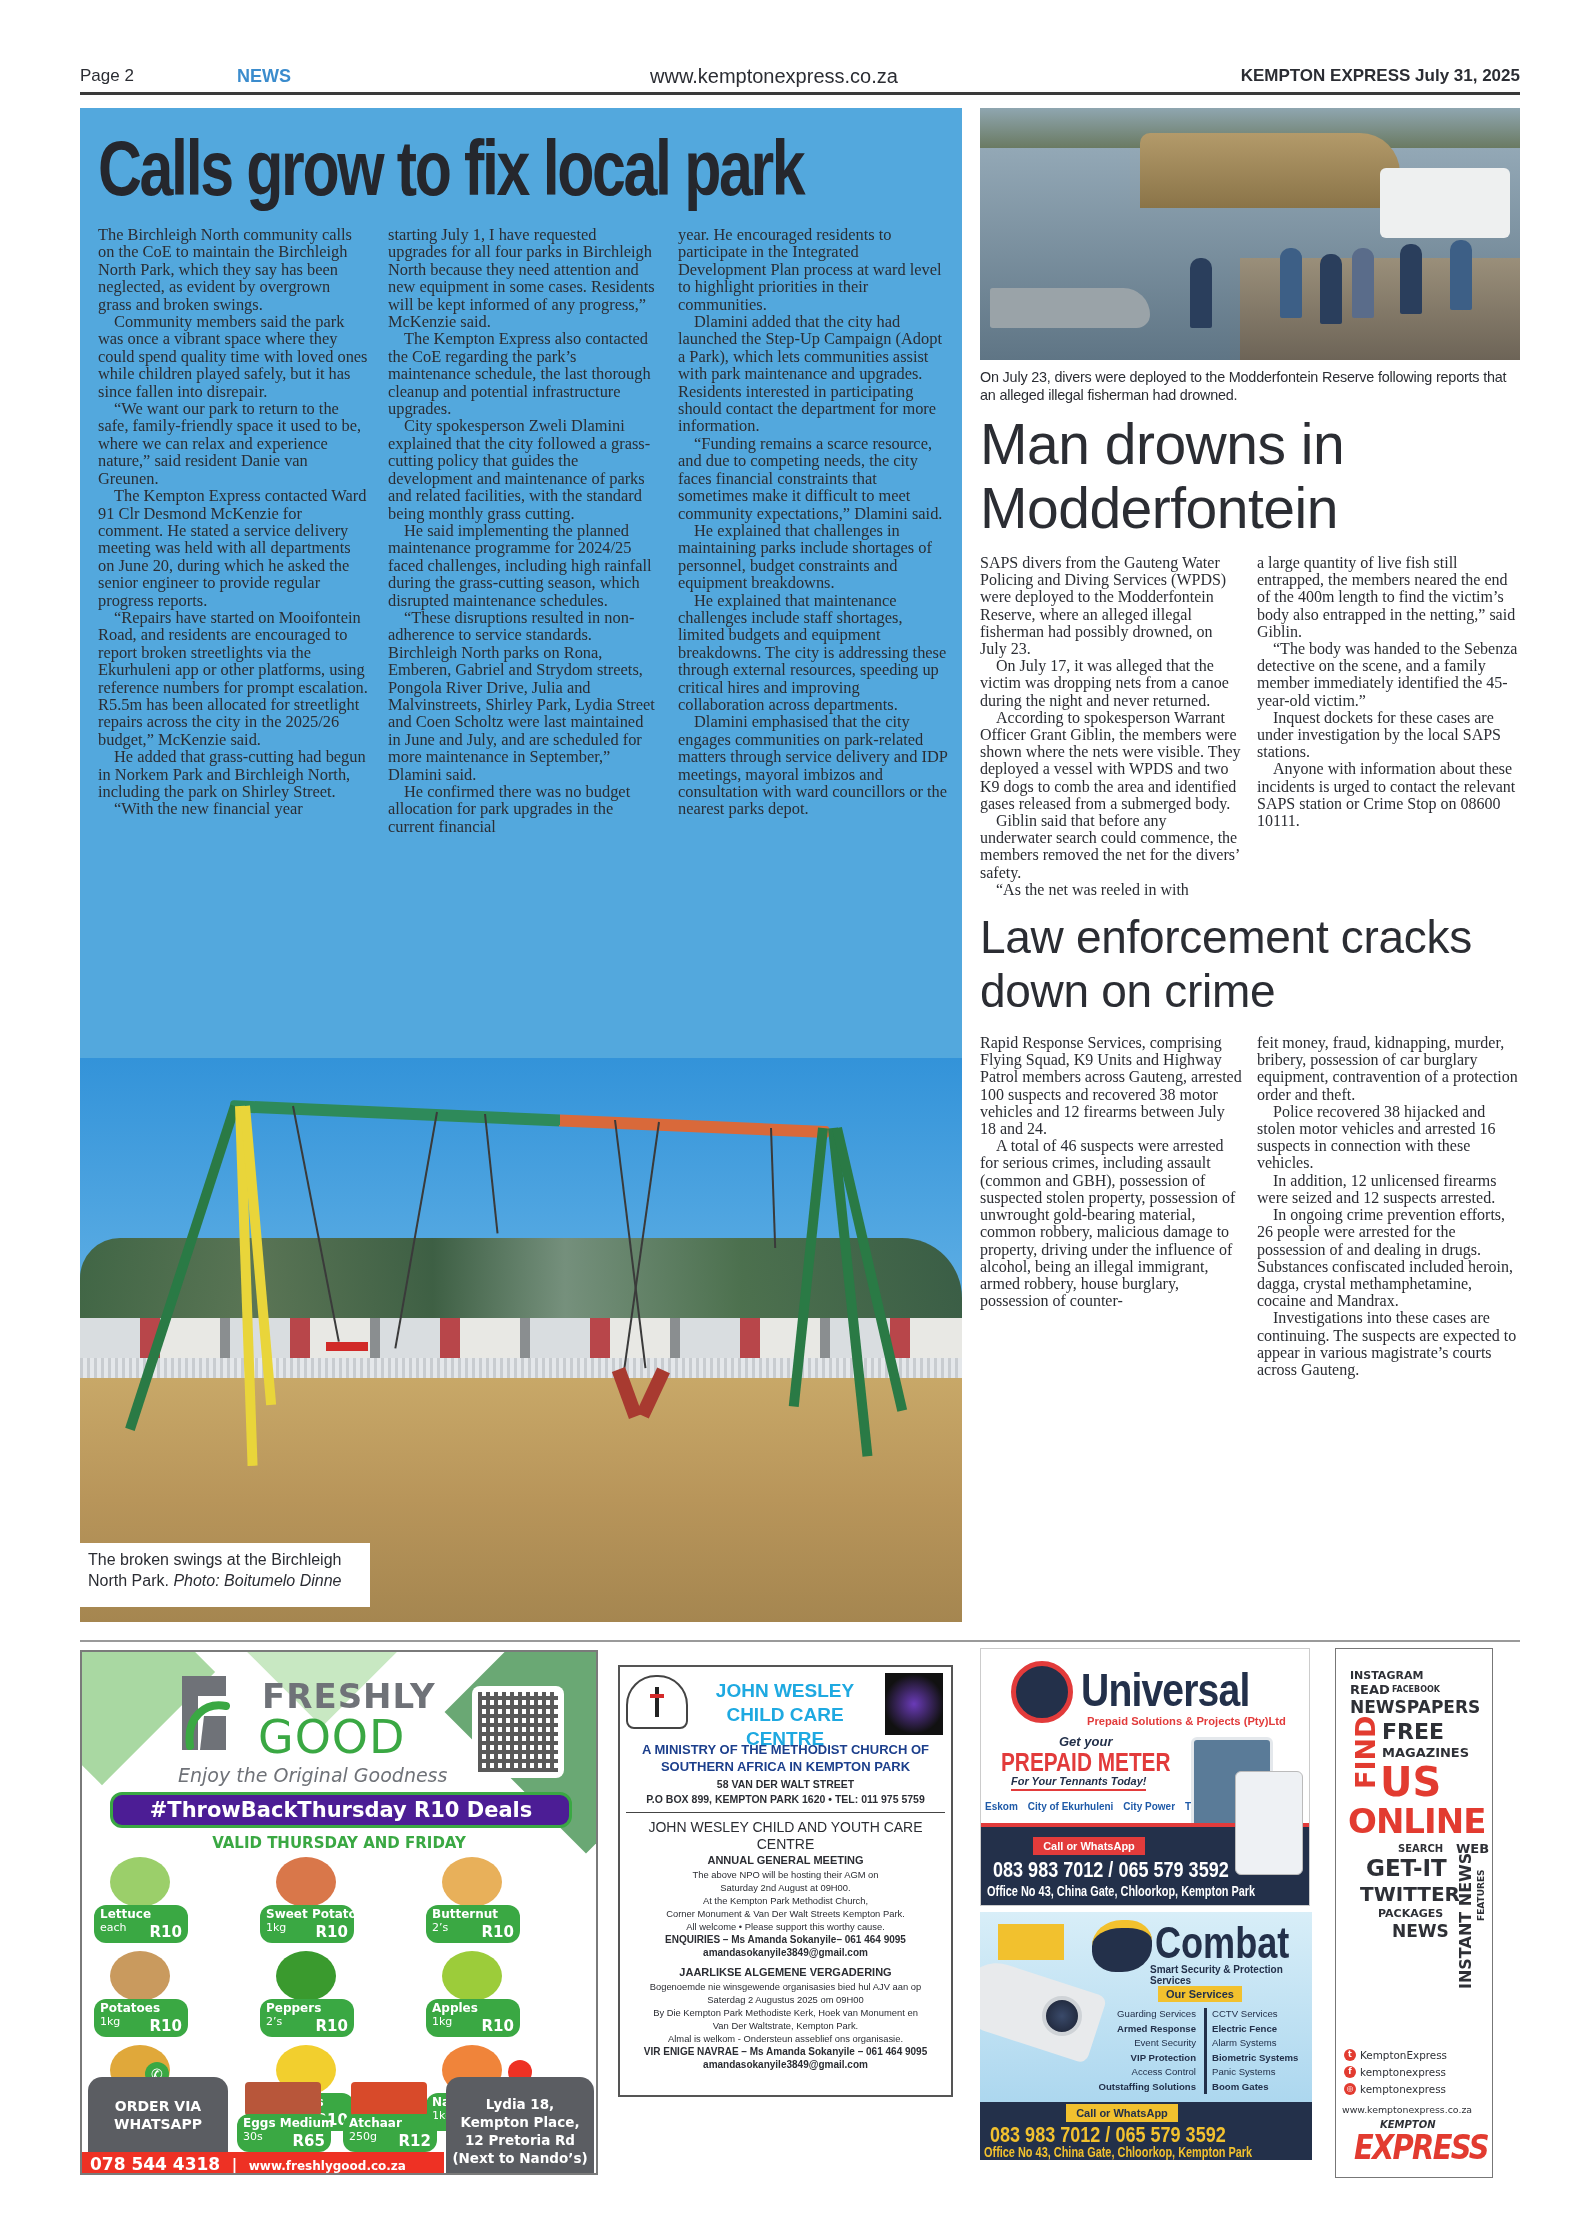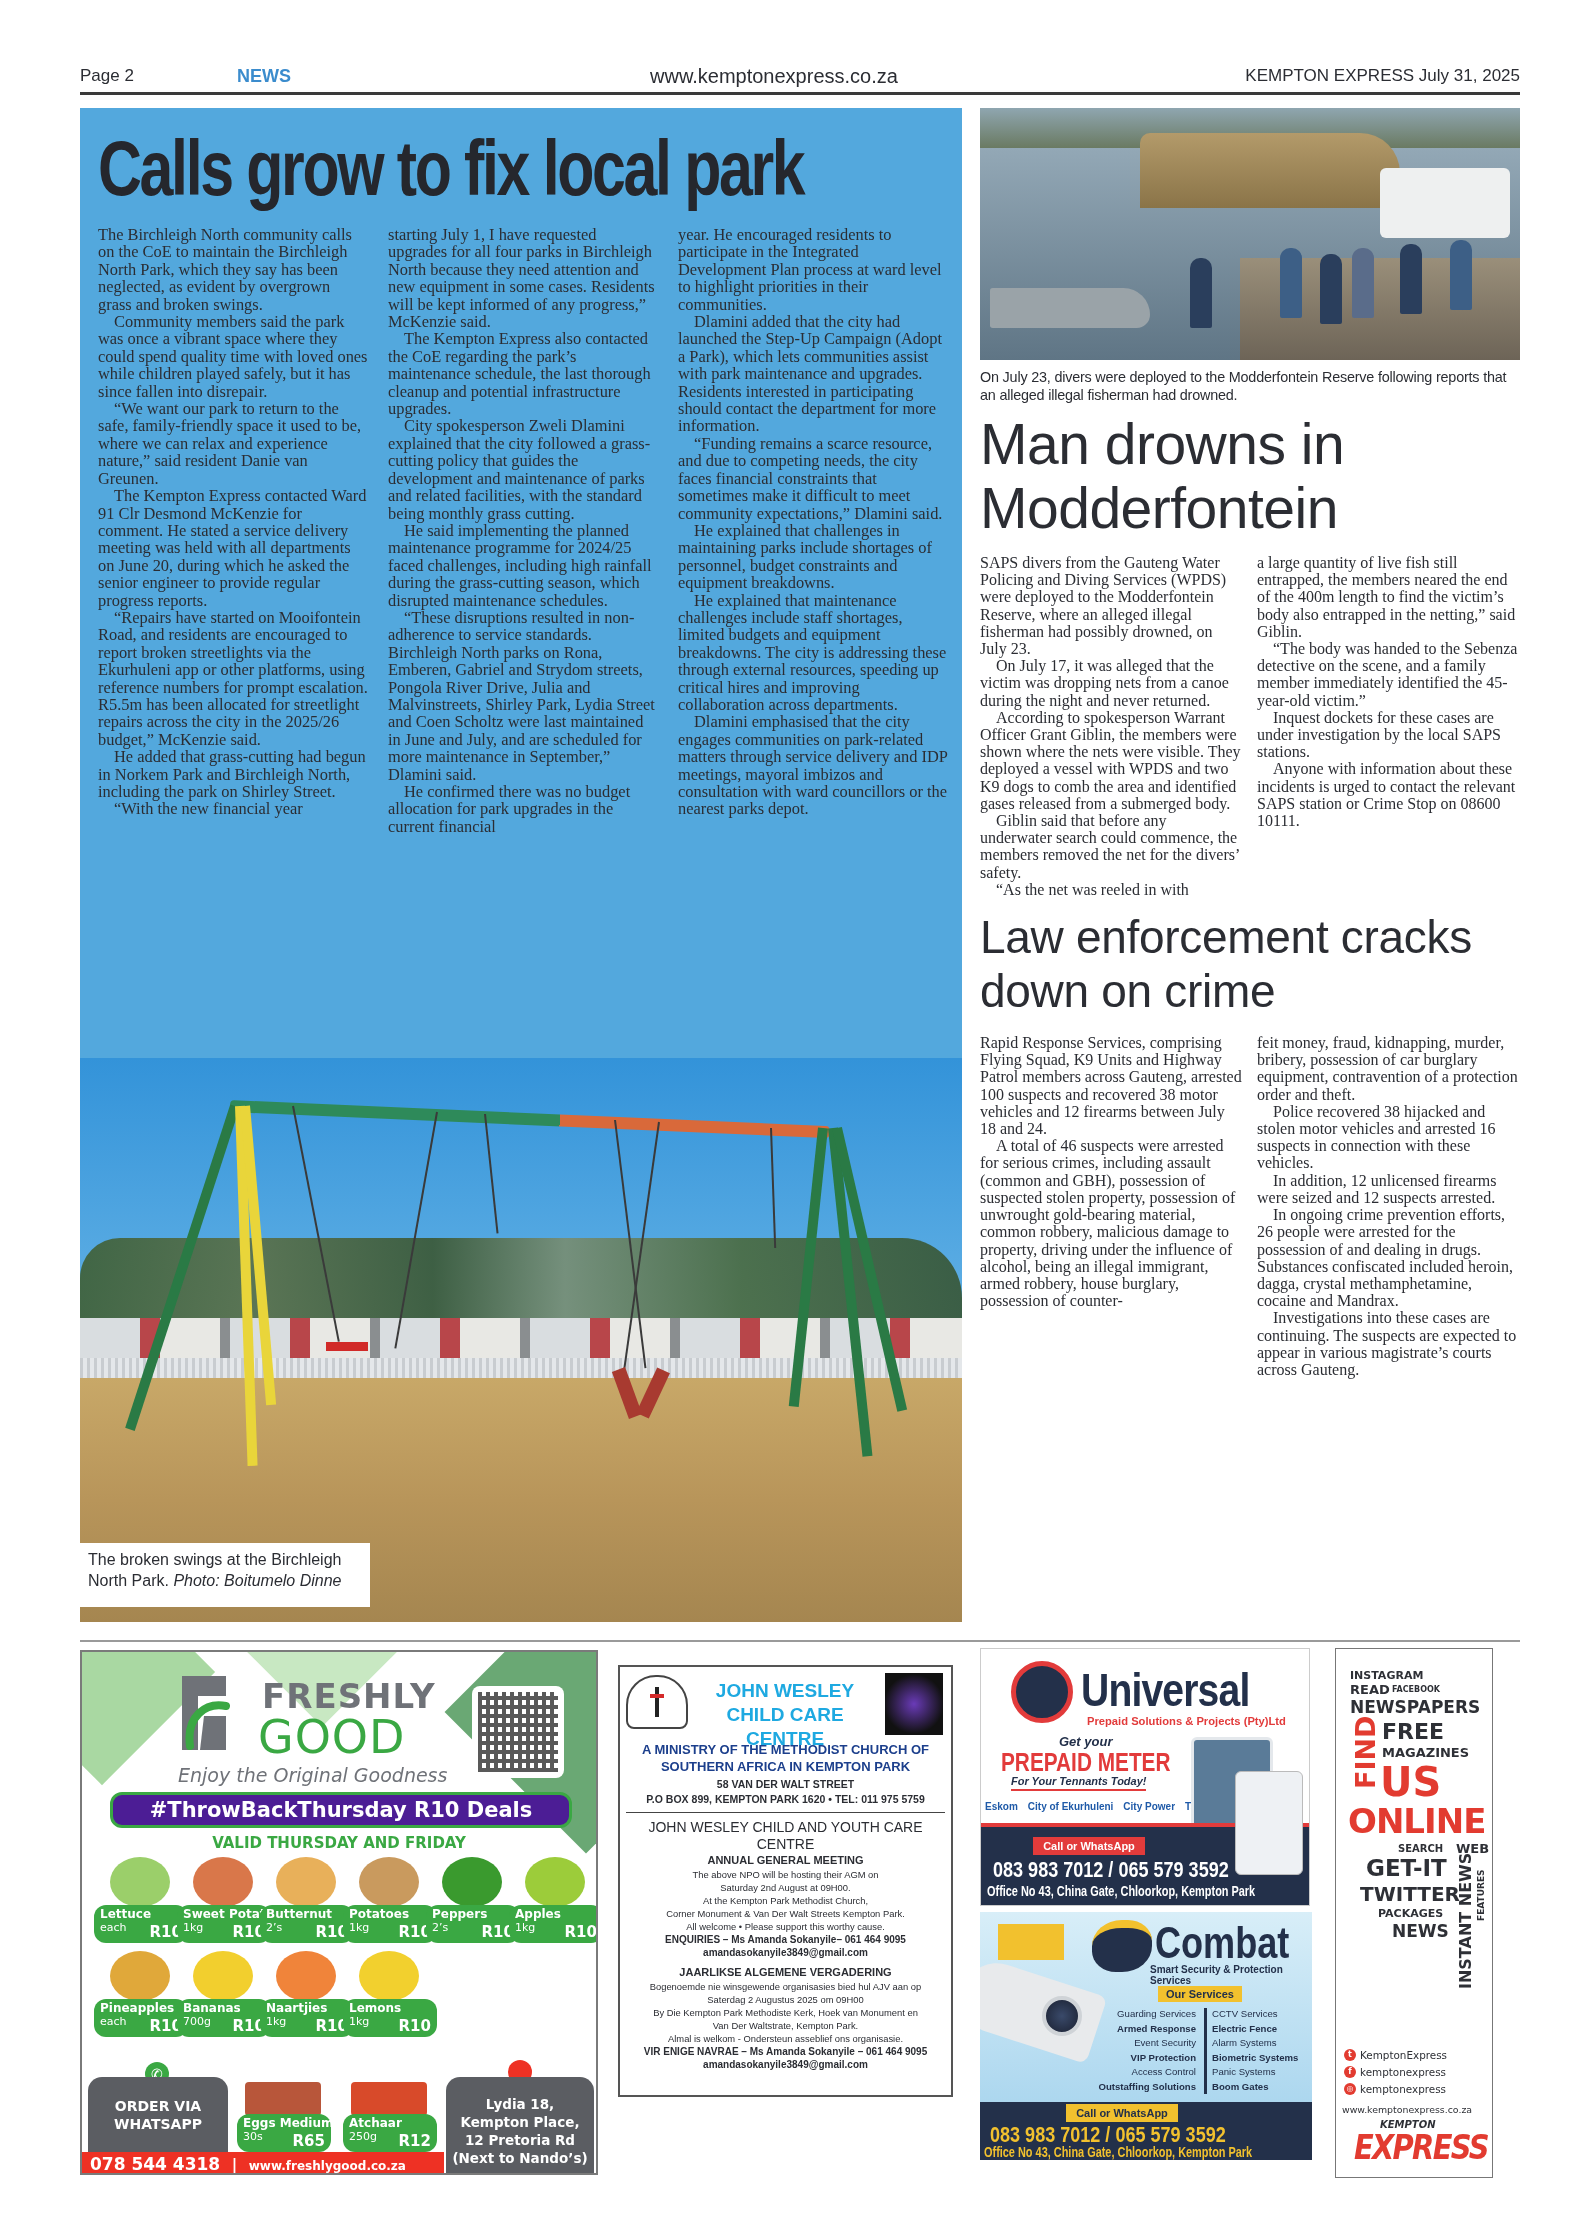--- a/index.html
+++ b/index.html
@@ -4,21 +4,21 @@
 <style>
   * { box-sizing: border-box; margin: 0; padding: 0; }
   html, body { width: 1572px; height: 2224px; background: #ffffff; overflow: hidden; }
   body { position: relative; font-family: "Liberation Serif", serif; color: #2b2d33; }
 
   
   .masthead { position: absolute; left: 80px; top: 62px; width: 1440px; height: 34px; font-family: "Liberation Sans", sans-serif; }
   .masthead .page { position: absolute; left: 0; top: 4px; font-size: 17px; color: #2b2d33; }
   .masthead .section { position: absolute; left: 157px; top: 4px; font-size: 18px; font-weight: bold; color: #3b8ccd; }
   .masthead .site { position: absolute; left: 570px; top: 3px; font-size: 20px; color: #2b2d33; }
-  .masthead .pub { position: absolute; right: 0; top: 4px; font-size: 17px; color: #2b2d33; }
+  .masthead .pub { position: absolute; right: 0; top: 4px; font-size: 17px; color: #2b2d33; font-weight: bold; }
   .masthead .rule { position: absolute; left: 0; top: 30px; width: 1440px; height: 3px; background: #3a3a3a; }
 
   
   .lead { position: absolute; left: 80px; top: 108px; width: 882px; height: 1514px; background: #53a8dd; overflow: hidden; }
   .lead .headline { position: absolute; left: 18px; top: 10px; width: 850px; font-family: "Liberation Sans", sans-serif; font-weight: bold; font-size: 78px; line-height: 100px; color: #25272d; letter-spacing: -3px; transform: scaleX(0.78); transform-origin: left top; white-space: nowrap; }
   .lead .cols { position: absolute; left: 18px; top: 118px; width: 850px; display: flex; gap: 20px; }
   .lead .col { width: 270px; font-size: 16.4px; line-height: 17.4px; color: #2b2d33; }
   .lead .col p { text-indent: 16px; }
   .lead .col p.first { text-indent: 0; }
   .lead .col p.cont { text-indent: 0; }
@@ -66,21 +66,21 @@
   .ad-fg .logo-mark { position: absolute; left: 100px; top: 24px; width: 48px; height: 74px; }
   .ad-fg .brand1 { position: absolute; left: 180px; top: 24px; font-size: 34px; font-weight: bold; color: #6f7278; letter-spacing: 1px; }
   .ad-fg .brand2 { position: absolute; left: 176px; top: 58px; font-size: 46px; color: #3aa843; letter-spacing: 1px; }
   .ad-fg .tagline { position: absolute; left: 96px; top: 112px; font-size: 19px; font-style: italic; color: #6f7278; }
   .ad-fg .qr { position: absolute; left: 390px; top: 34px; width: 92px; height: 92px; background: #ffffff; border-radius: 8px; padding: 6px; }
   .ad-fg .qr-inner { width: 100%; height: 100%; background:
       repeating-linear-gradient(90deg, #222 0 4px, transparent 4px 8px),
       repeating-linear-gradient(0deg, #222 0 4px, #fff 4px 9px); opacity: .75; }
   .ad-fg .promo { position: absolute; left: 28px; top: 140px; width: 462px; height: 36px; background: #4c1d95; border: 3px solid #3aa843; border-radius: 12px; color: #ffffff; font-weight: bold; font-size: 21px; line-height: 30px; text-align: center; }
   .ad-fg .valid { position: absolute; left: 0; top: 182px; width: 100%; text-align: center; font-weight: bold; font-size: 15px; color: #3aa843; }
-  .ad-fg .grid { position: absolute; left: 12px; top: 205px; width: 492px; display: grid; grid-template-columns: repeat(6, 1fr); column-gap: 6px; row-gap: 8px; }
+  .ad-fg .grid { position: absolute; left: 12px; top: 205px; width: 492px; display: grid; grid-template-columns: repeat(3, 1fr); column-gap: 6px; row-gap: 8px; }
   .ad-fg .cell { height: 86px; position: relative; }
   .ad-fg .cell .img { position: absolute; left: 16px; top: 0; width: 60px; height: 50px; border-radius: 50%; }
   .ad-fg .cell .pill { position: absolute; left: 0; bottom: 0; width: 94px; height: 38px; background: #3aa843; border-radius: 12px; color: #fff; padding: 2px 6px; }
   .ad-fg .cell .pname { font-size: 12px; font-weight: bold; line-height: 14px; white-space: nowrap; }
   .ad-fg .cell .pqty { font-size: 11px; line-height: 14px; }
   .ad-fg .cell .pprice { position: absolute; right: 6px; bottom: 2px; font-size: 15px; font-weight: bold; }
   .ad-fg .order { position: absolute; left: 6px; top: 425px; width: 140px; height: 75px; background: #5b5d62; border-radius: 14px 14px 0 0; color: #fff; font-weight: bold; font-size: 14px; line-height: 18px; text-align: center; padding-top: 20px; }
   .ad-fg .wa { position: absolute; left: 63px; top: 410px; width: 24px; height: 24px; border-radius: 50%; background: #3aa843; color: #fff; font-size: 14px; text-align: center; line-height: 24px; }
   .ad-fg .extras { position: absolute; left: 155px; top: 430px; width: 200px; display: flex; gap: 12px; }
   .ad-fg .extras .cell { width: 94px; height: 70px; }

